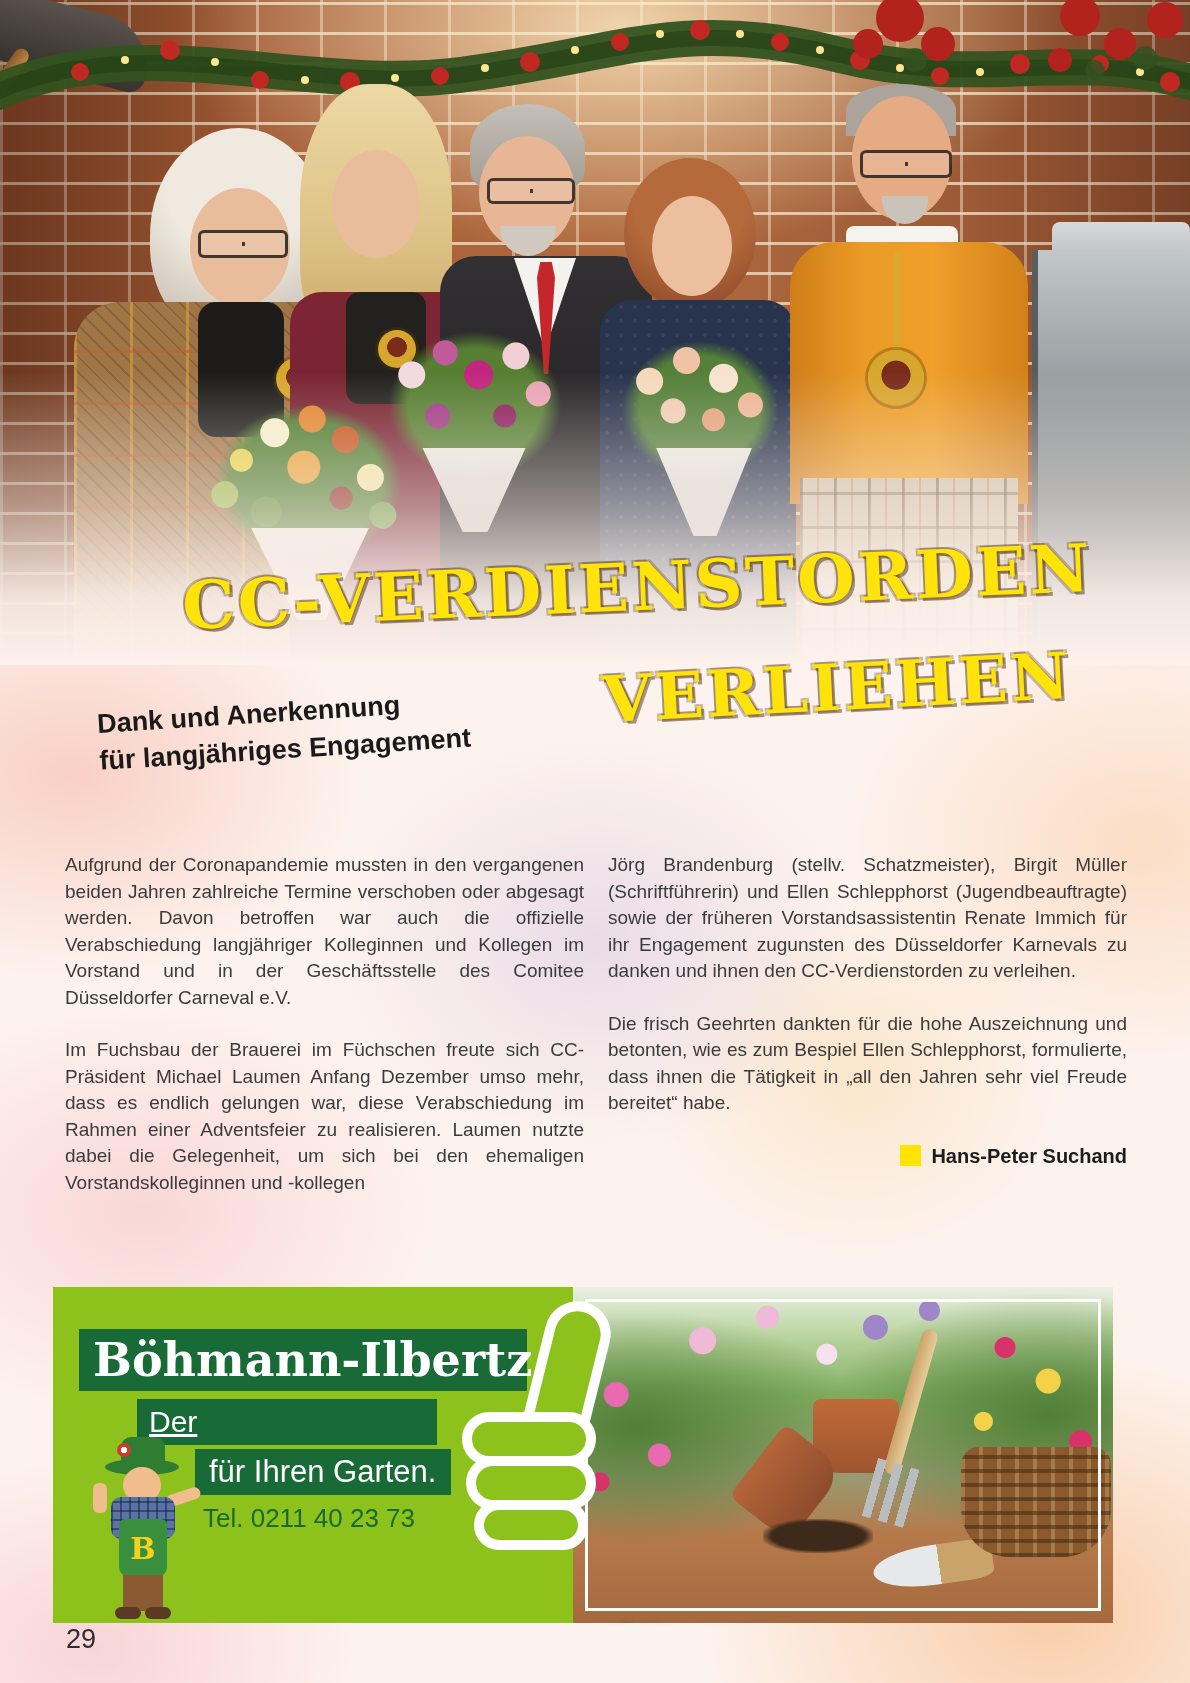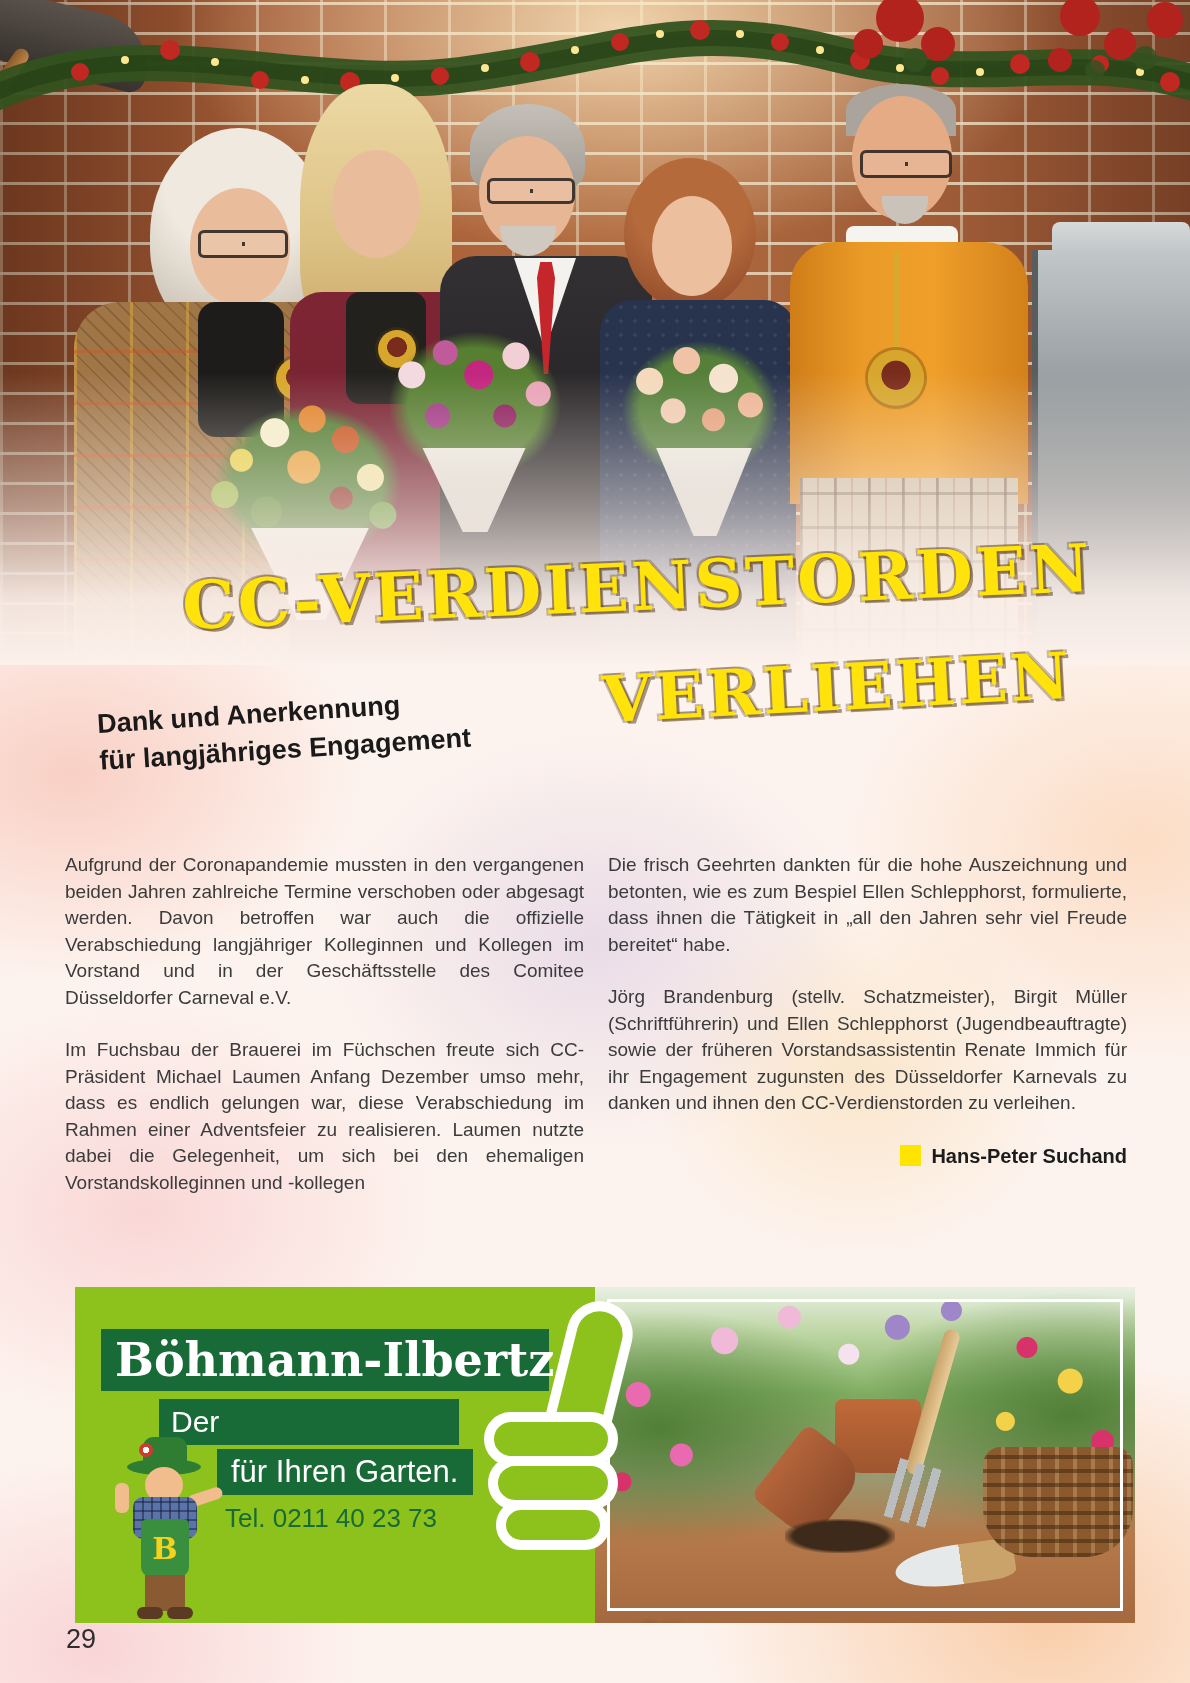--- a/index.html
+++ b/index.html
@@ -139,26 +139,26 @@
 
   
   .bodytext{position:absolute;left:65px;top:852px;width:1062px;display:flex;gap:24px;z-index:2;}
   .col{width:519px;color:#3b3b3b;font-size:19px;line-height:26.5px;text-align:justify;}
   .col p{margin:0 0 26px 0;}
   .author{display:flex;justify-content:flex-end;align-items:center;gap:10px;margin-top:14px;}
   .author .marker{width:21px;height:21px;background:#ffe400;}
   .author .name{font-weight:bold;font-size:20px;color:#1c1c1c;}
 
   
-  .ad{position:absolute;left:75px;top:1287px;width:1060px;height:336px;background:#8dc21d;z-index:2;}
+  .ad{position:absolute;left:53px;top:1287px;width:1060px;height:336px;background:#8dc21d;z-index:2;}
   .ad-left{position:absolute;left:0;top:0;width:520px;height:336px;}
   .brandbox{position:absolute;left:26px;top:42px;width:448px;height:62px;background:#186a37;display:flex;align-items:center;padding-left:14px;box-sizing:border-box;}
   .brand{color:#ffffff;font-family:"DejaVu Serif",serif;font-weight:bold;font-size:46px;white-space:nowrap;}
   .tagbox1{position:absolute;left:84px;top:112px;width:300px;height:46px;background:#186a37;display:flex;align-items:center;padding-left:12px;box-sizing:border-box;font-size:30px;white-space:nowrap;}
-  .tagbox1 .t-white{color:#fff;margin-right:2px;}
+  .tagbox1 .t-white{color:#fff;margin-right:2px;text-decoration:underline;}
   .tagbox1 .t-green{color:#8dc21d;}
   .tagbox2{position:absolute;left:142px;top:162px;width:256px;height:46px;background:#186a37;display:flex;align-items:center;padding-left:14px;box-sizing:border-box;color:#fff;font-size:31px;white-space:nowrap;}
   .address{position:absolute;left:150px;top:216px;font-size:26px;line-height:30px;color:#186a37;}
   .address .web{color:#ffffff;}
   
   .mascot{position:absolute;left:38px;top:148px;width:112px;height:188px;}
   .mascot div{position:absolute;}
   .m-hatbrim{left:14px;top:24px;width:74px;height:16px;background:#2e7d33;border-radius:50%;}
   .m-hattop{left:30px;top:2px;width:44px;height:28px;background:#2e7d33;border-radius:10px 10px 0 0;}
   .m-flower{left:26px;top:8px;width:14px;height:14px;background:radial-gradient(circle,#fff 0 3px,#d23a2e 3px 7px);border-radius:50%;}
@@ -324,22 +324,22 @@
     <div>Dank und Anerkennung</div>
     <div>für langjähriges Engagement</div>
   </div>
 
   <div class="bodytext">
     <div class="col">
       <p>Aufgrund der Coronapandemie mussten in den vergangenen beiden Jahren zahlreiche Termine verschoben oder abgesagt werden. Davon betroffen war auch die offizielle Verabschiedung langjähriger Kolleginnen und Kollegen im Vorstand und in der Geschäftsstelle des Comitee Düsseldorfer Carneval e.V.</p>
       <p>Im Fuchsbau der Brauerei im Füchschen freute sich CC-Präsident Michael Laumen Anfang Dezember umso mehr, dass es endlich gelungen war, diese Verabschiedung im Rahmen einer Adventsfeier zu realisieren. Laumen nutzte dabei die Gelegenheit, um sich bei den ehemaligen Vorstandskolleginnen und -kollegen</p>
     </div>
     <div class="col">
+      <p>Jörg Brandenburg (stellv. Schatzmeister), Birgit Müller (Schriftführerin) und Ellen Schlepphorst (Jugendbeauftragte) sowie der früheren Vorstandsassistentin Renate Immich für ihr Engagement zugunsten des Düsseldorfer Karnevals zu danken und ihnen den CC-Verdienstorden zu verleihen.</p>
       <p>Die frisch Geehrten dankten für die hohe Auszeichnung und betonten, wie es zum Bespiel Ellen Schlepphorst, formulierte, dass ihnen die Tätigkeit in „all den Jahren sehr viel Freude bereitet“ habe.</p>
-      <p>Jörg Brandenburg (stellv. Schatzmeister), Birgit Müller (Schriftführerin) und Ellen Schlepphorst (Jugendbeauftragte) sowie der früheren Vorstandsassistentin Renate Immich für ihr Engagement zugunsten des Düsseldorfer Karnevals zu danken und ihnen den CC-Verdienstorden zu verleihen.</p>
       <div class="author">
         <span class="marker"></span>
         <span class="name">Hans-Peter Suchand</span>
       </div>
     </div>
   </div>
 
   <div class="ad">
     <div class="ad-left">
       <div class="brandbox">

